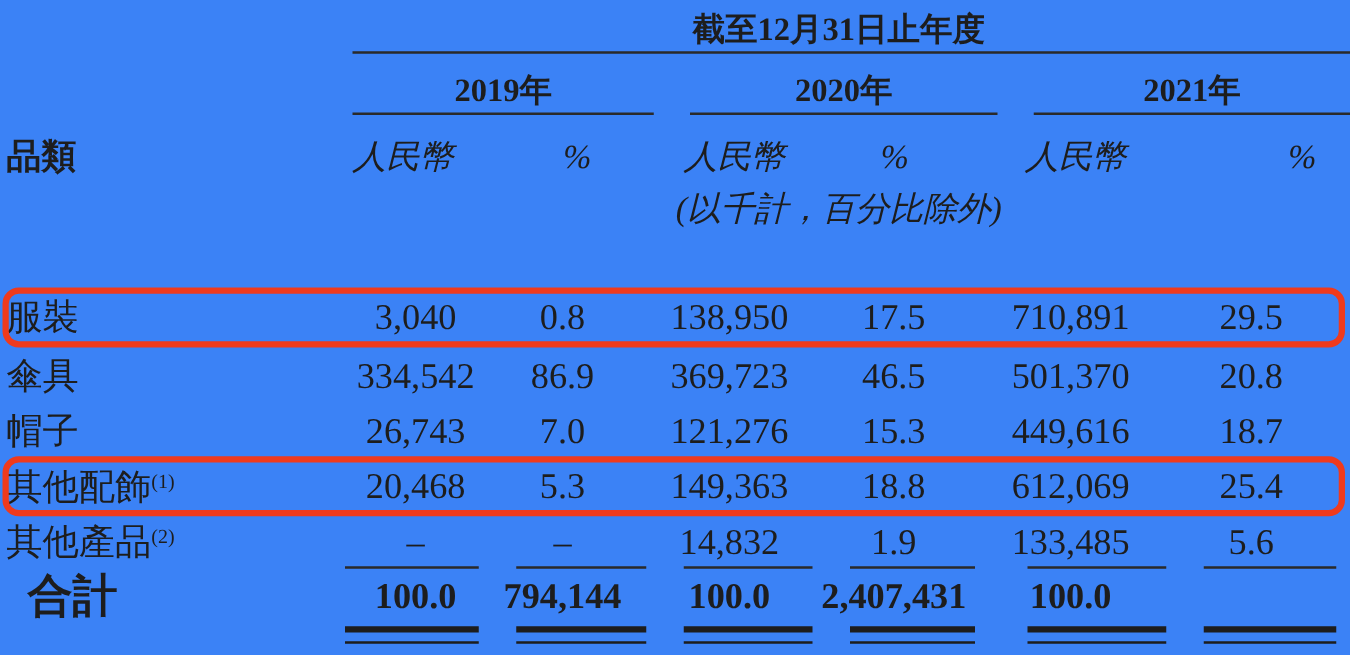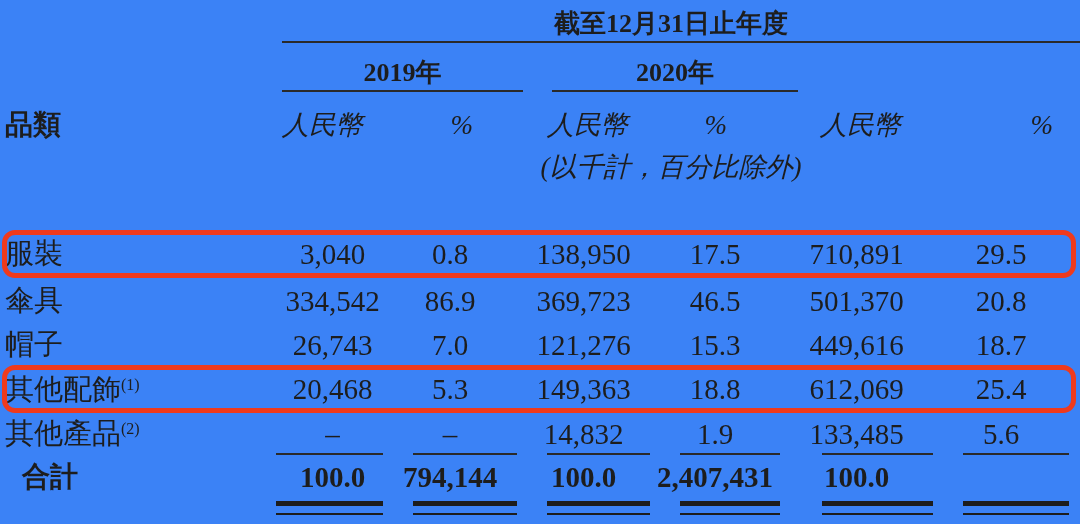--- a/index.html
+++ b/index.html
@@ -48,21 +48,21 @@
     font-style:italic;font-size:27px;white-space:nowrap;
   }
   
   .data{font-size:29px;}
   #row-0{top:230px;height:48px;}
   #row-1{top:278px;height:46px;}
   #row-2{top:324px;height:42px;}
   #row-3{top:366px;height:47px;}
   #row-4{top:413px;height:42px;}
   #row-5{top:453px;height:48px;font-weight:bold;}
-  #row-5 .label{font-family:"Liberation Sans","DejaVu Sans",sans-serif;font-size:28px;padding-left:22px;}
+  #row-5 .label{font-family:"Liberation Sans","DejaVu Sans",sans-serif;font-size:36px;padding-left:22px;}
   sup.fn{font-size:16px;line-height:0;vertical-align:9px;}
   
   .srule{position:absolute;top:453px;height:2px;background:#2a2a2a;}
   
   .drule{position:absolute;top:501px;height:5px;background:#1d1d1d;}
   .drule::after{content:"";position:absolute;left:0;right:0;top:12px;height:2px;background:#1d1d1d;}
   .s1,.d1{left:276px;width:107px;}
   .s2,.d2{left:413px;width:104px;}
   .s3,.d3{left:547px;width:103px;}
   .s4,.d4{left:680px;width:100px;}
@@ -79,20 +79,21 @@
 </head>
 <body>
 
 <div class="sheet">
 
   <div class="tbl-title">截至12月31日止年度</div>
   <div class="hline" id="line-top"></div>
 
   <div class="year" id="year-2019">2019年</div>
   <div class="year" id="year-2020">2020年</div>
+  <div class="year" id="year-2021">2021年</div>
 
   <div class="row" id="subhead">
     <div class="cell label cat">品類</div>
     <div class="cell rmb g1">人民幣</div>
     <div class="cell pct g1">%</div>
     <div class="cell rmb g2">人民幣</div>
     <div class="cell pct g2">%</div>
     <div class="cell rmb g3">人民幣</div>
     <div class="cell pct g3">%</div>
   </div>

